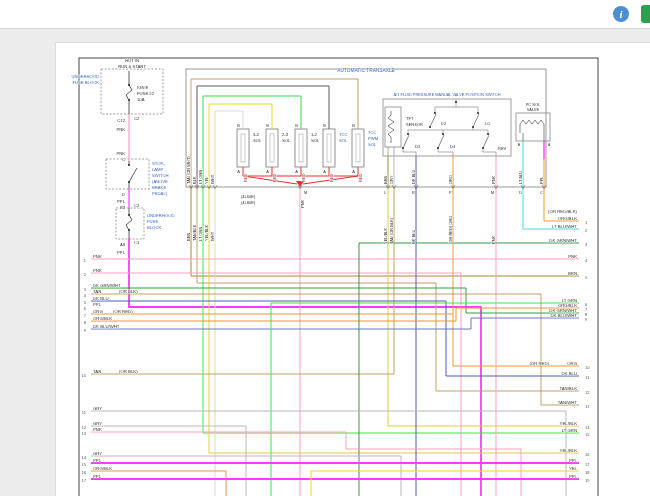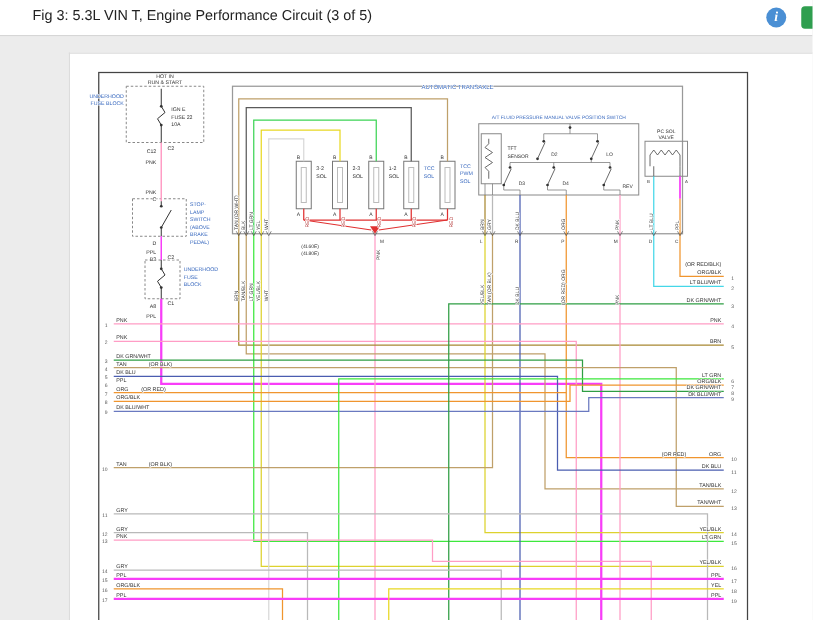--- a/index.html
+++ b/index.html
@@ -9,21 +9,20 @@
   .info-btn{position:absolute;top:6px;left:613px;width:16px;height:16px;border-radius:50%;background:#4a8fd4;color:#fff;font-family:"Liberation Serif",serif;font-style:italic;font-weight:bold;font-size:11px;text-align:center;line-height:16px;cursor:pointer;}
   .green-btn{position:absolute;top:5px;left:641px;width:20px;height:18px;border-radius:3px;background:#2f9e4f;}
   .canvas{position:absolute;left:55px;top:42px;width:595px;height:454px;background:#ffffff;border-left:1px solid #dcdcdc;border-top:1px solid #dcdcdc;}
   svg{display:block;}
   svg text{font-family:"Liberation Sans",sans-serif;paint-order:stroke;stroke:#ffffff;stroke-width:0.7px;}
 </style>
 </head>
 <body>
 
 <div class="header">
-  <div class="title">Fig 3: 5.3L VIN T, Engine Performance Circuit (3 of 5)</div>
   <div class="info-btn">i</div>
   <div class="green-btn"></div>
 </div>
 
 <div class="canvas">
   <svg width="595" height="454" viewBox="55 42 595 454">
       <rect x="78" y="57" width="519" height="450" fill="none" stroke="#444" stroke-width="1" stroke-dasharray="none"></rect>
       <rect x="100" y="68" width="62" height="45" fill="none" stroke="#888" stroke-width="0.8" stroke-dasharray="2,1.6"></rect>
       <rect x="105" y="158" width="43" height="30" fill="none" stroke="#888" stroke-width="0.8" stroke-dasharray="2,1.6"></rect>
       <rect x="115" y="207" width="28" height="31" fill="none" stroke="#888" stroke-width="0.8" stroke-dasharray="2,1.6"></rect>

